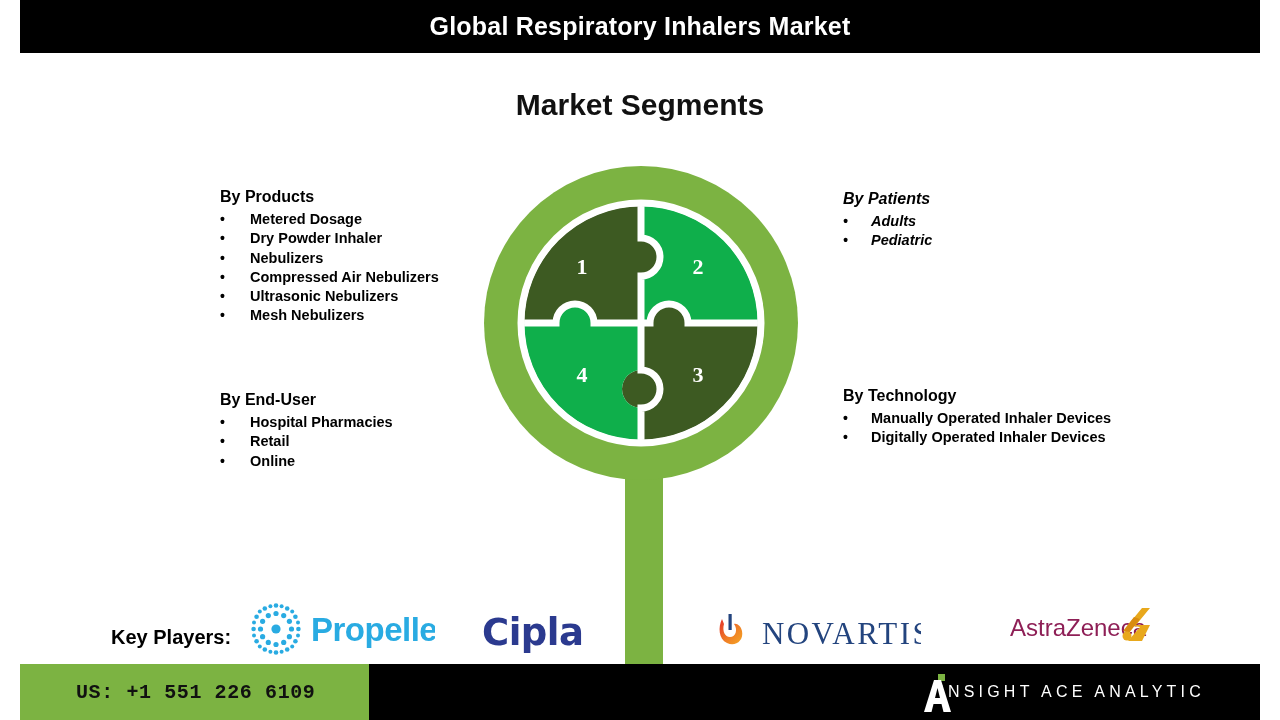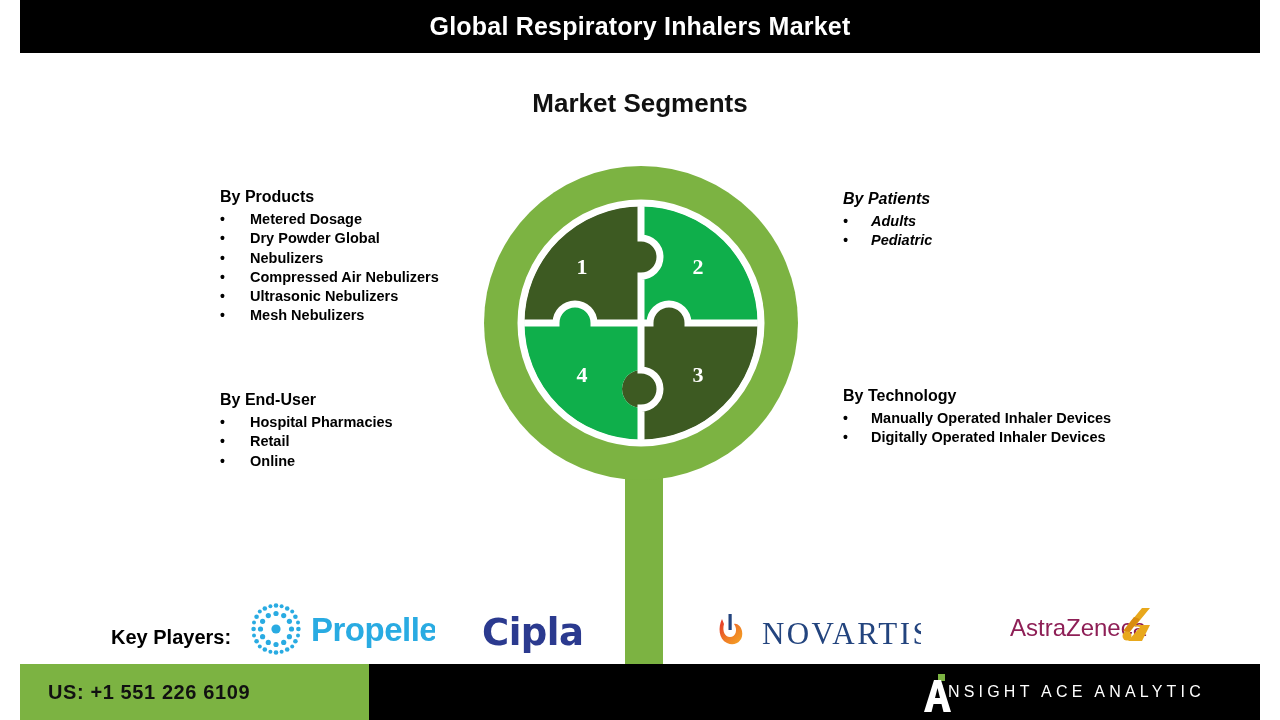--- a/index.html
+++ b/index.html
@@ -14,21 +14,21 @@
     position:absolute;left:20px;top:0;width:1240px;height:53px;
     background:#000000;display:flex;align-items:center;justify-content:center;
   }
   .header-title{
     color:#ffffff;font-size:25px;font-weight:bold;letter-spacing:.2px;
   }
 
   
   .subtitle{
     position:absolute;left:0;top:88px;width:1280px;text-align:center;
-    font-size:26px;font-weight:bold;color:#111111;
+    font-size:30px;font-weight:bold;color:#111111;
   }
 
   
   .seg{position:absolute;}
   .seg-title{font-size:16px;font-weight:bold;color:#000000;margin:0 0 2px 0;line-height:22px;}
   .seg-list{list-style:none;margin:0;padding:0;}
   .seg-list li{
     font-size:14.5px;font-weight:bold;color:#000000;line-height:19.3px;
     display:flex;align-items:flex-start;
   }
@@ -62,22 +62,22 @@
     font-family:"Liberation Sans", sans-serif;font-weight:bold;font-size:33px;
     color:#29ABE2;letter-spacing:-0.5px;
   }
 
   
   .footer-green{
     position:absolute;left:20px;top:664px;width:349px;height:56px;
     background:#7CB342;display:flex;align-items:center;
   }
   .footer-phone{
-    font-family:Liberation Sans, sans-serif;font-size:20px;font-weight:bold;
-    color:#111111;padding-left:28px;letter-spacing:.6px;
+    font-family:Liberation Mono, monospace;font-size:20px;font-weight:bold;
+    color:#111111;padding-left:28px;letter-spacing:.6px;margin-left:28px;
   }
   .footer-black{
     position:absolute;left:369px;top:664px;width:891px;height:56px;
     background:#000000;display:flex;align-items:center;justify-content:flex-end;
   }
   .footer-brand{
     color:#ffffff;font-size:16px;letter-spacing:4.2px;font-weight:normal;
     padding-right:55px;
   }
   .brand-mark{position:absolute;left:551px;top:10px;width:36px;height:38px;}
@@ -95,21 +95,21 @@
 
   <div class="seg" id="seg-products">
     <div class="seg-title">By Products</div>
     <ul class="seg-list">
       <li>
           <span class="bullet">•</span>
           <span>Metered Dosage</span>
         </li>
       <li>
           <span class="bullet">•</span>
-          <span>Dry Powder Global</span>
+          <span>Dry Powder Inhaler</span>
         </li>
       <li>
           <span class="bullet">•</span>
           <span>Nebulizers</span>
         </li>
       <li>
           <span class="bullet">•</span>
           <span>Compressed Air Nebulizers</span>
         </li>
       <li>

